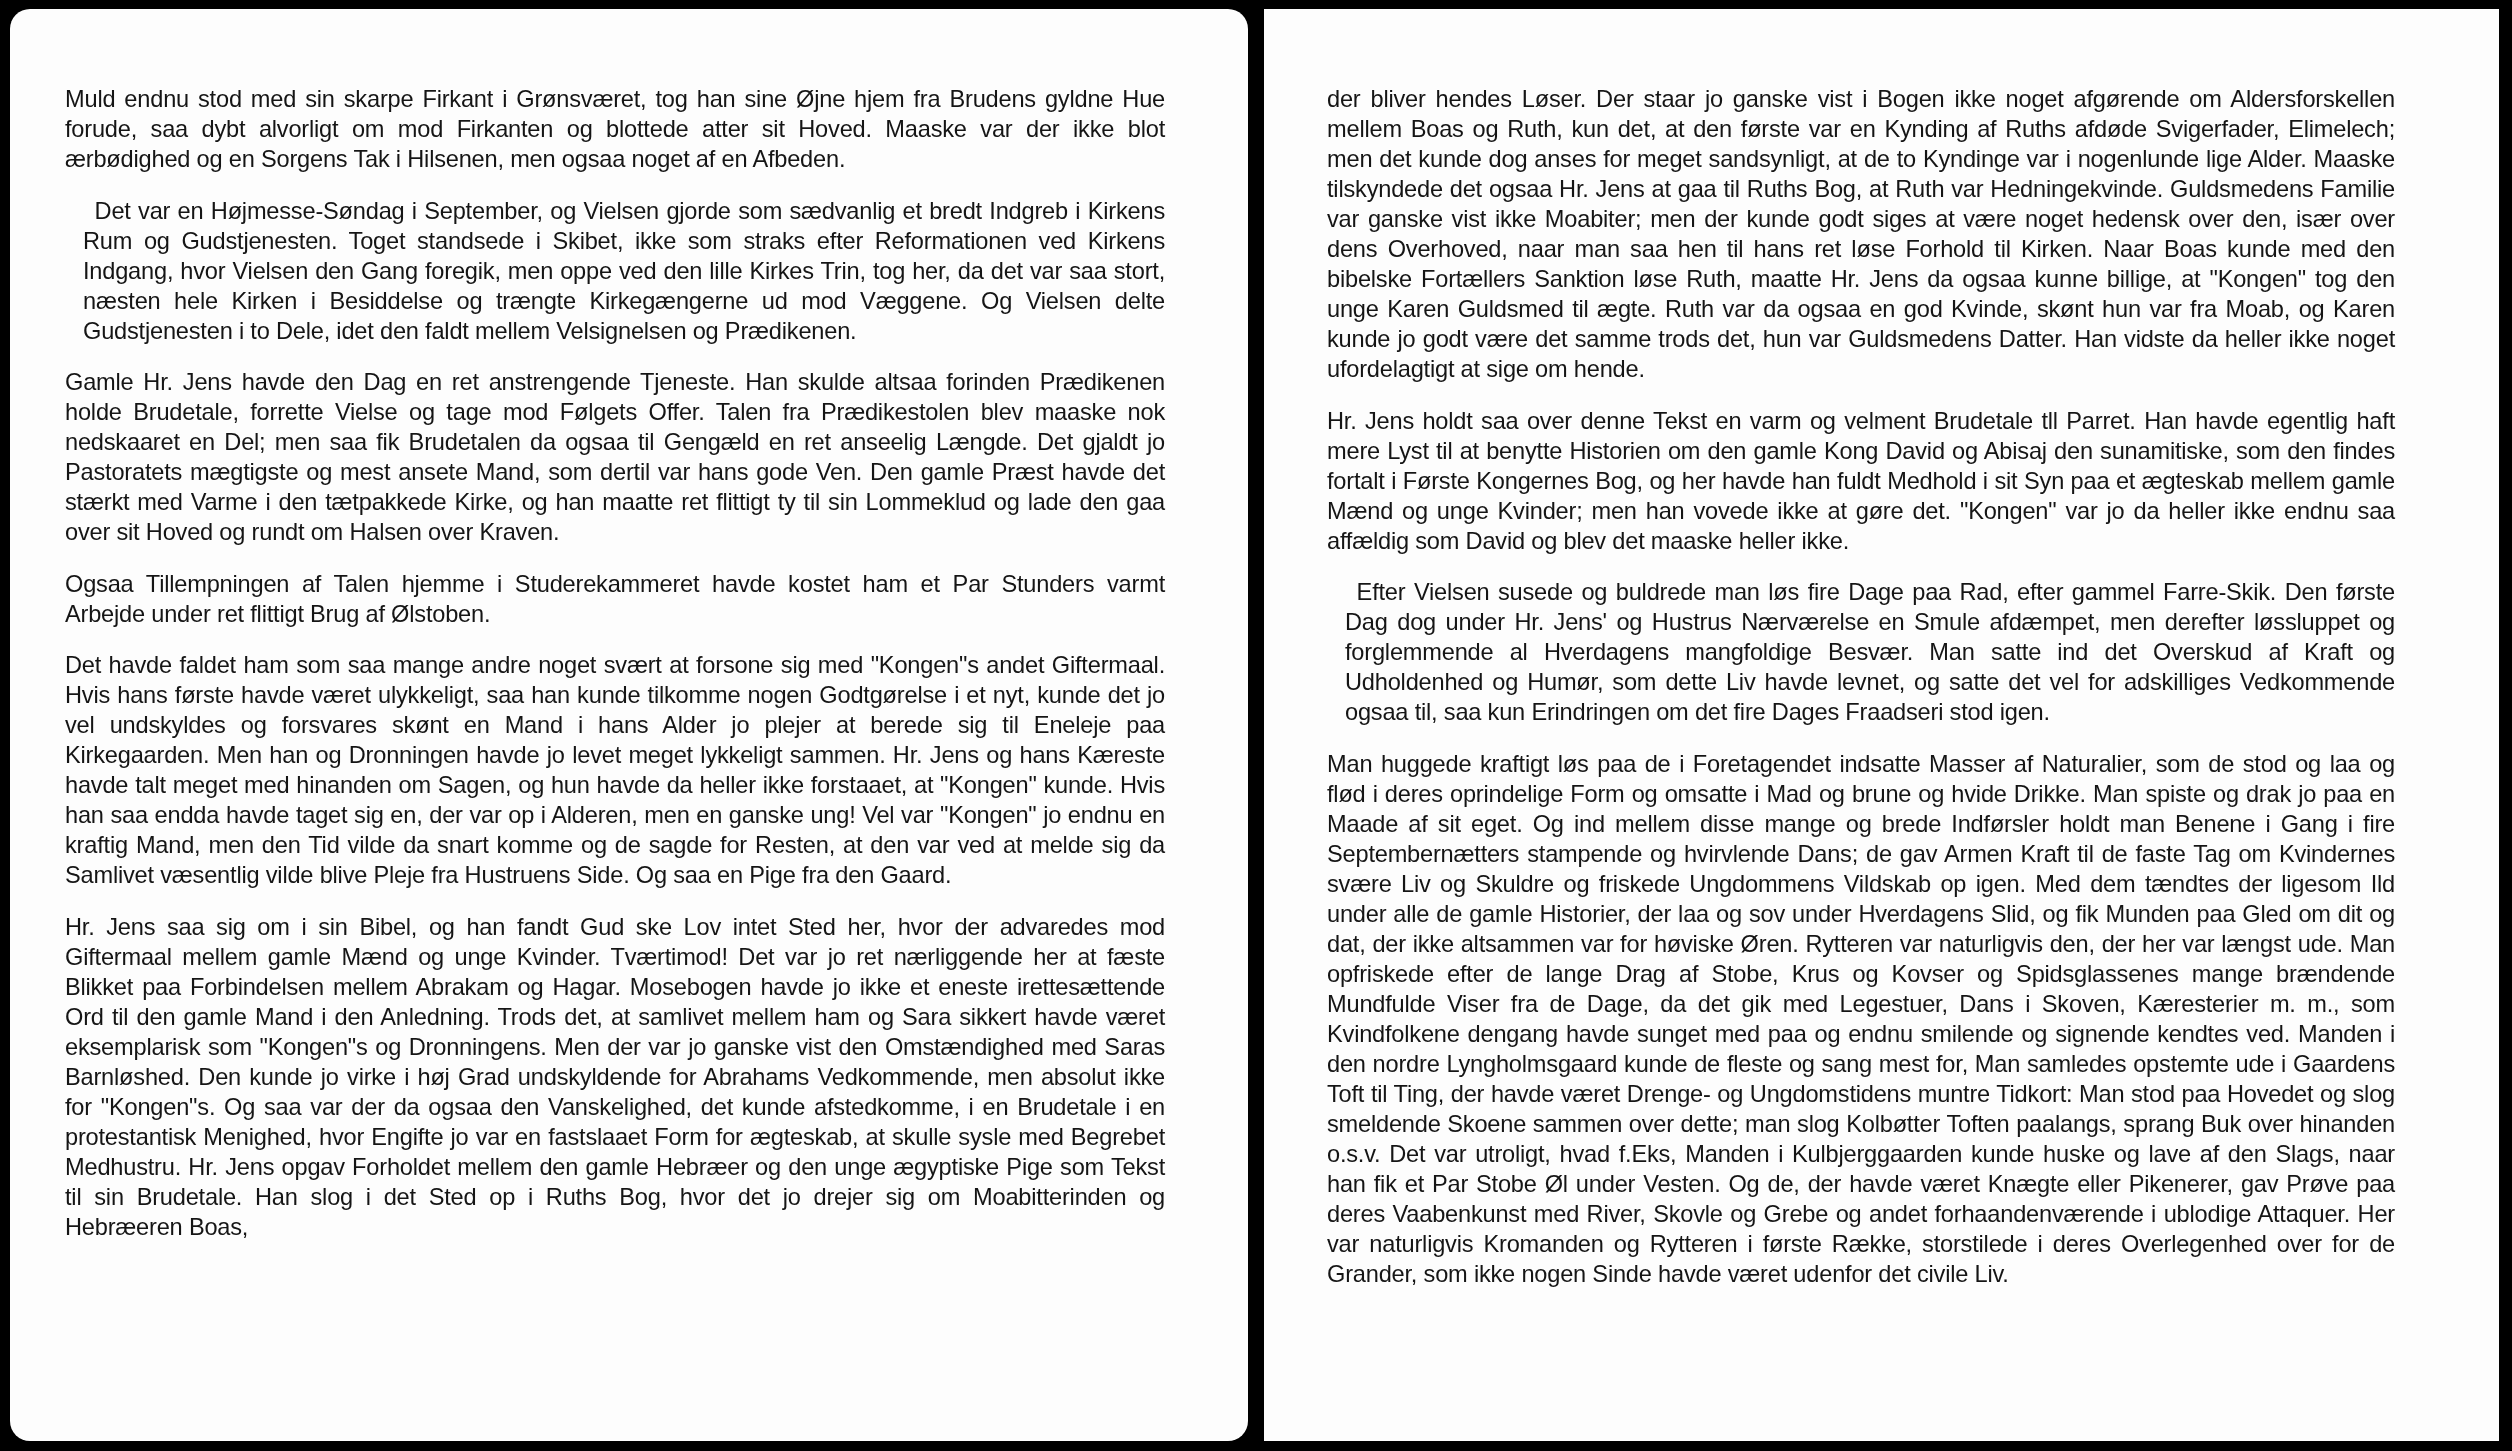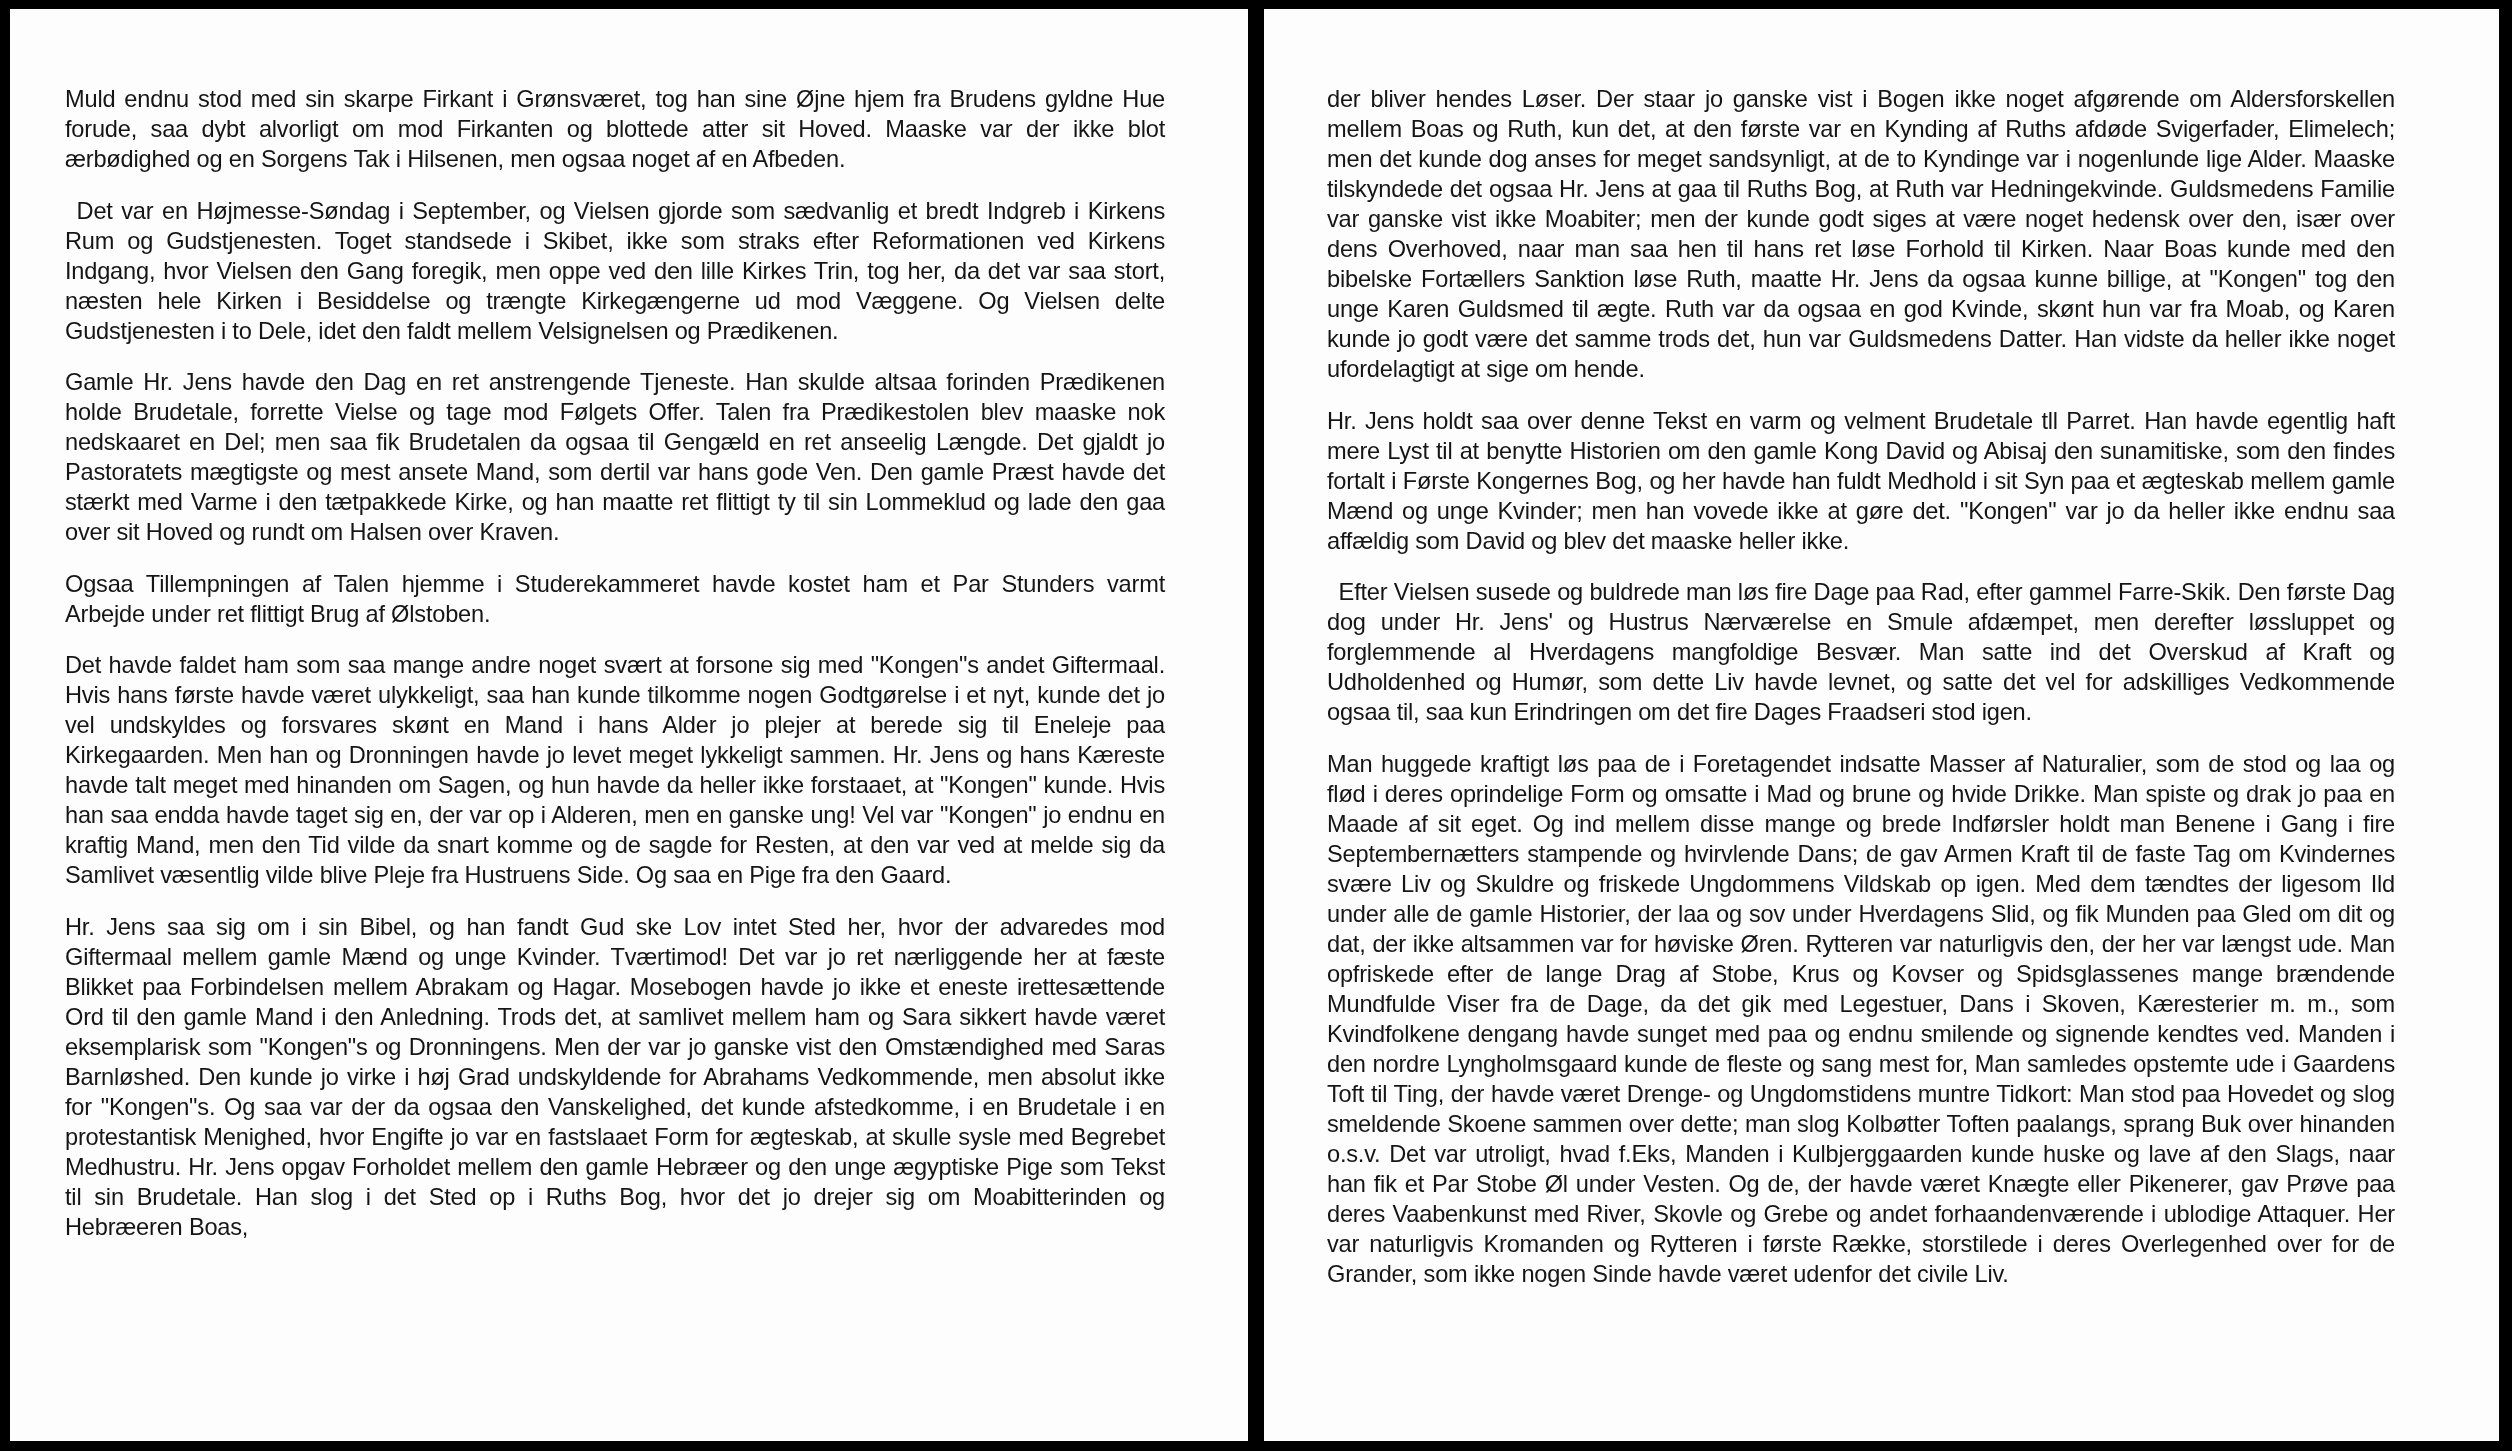--- a/index.html
+++ b/index.html
@@ -20,20 +20,21 @@
     top: 9px;
     bottom: 10.8px;
     background: var(--page-color, #fdfdfd);
     box-sizing: border-box;
     color: var(--text-color, #151515);
   }
   .page-left {
     left: 10px;
     width: 1238px;
     padding: 75px 83px 0 55px;
+    border-radius: 20px;
   }
   .page-right {
     left: 1264px;
     width: 1235px;
     padding: 75px 104px 0 63px;
   }
   .divider {
     position: absolute;
     top: 0;
     bottom: 0;
@@ -44,20 +45,21 @@
   .page p {
     margin: 0 0 21.5px 0;
     font-size: 23.6px;
     line-height: 30px;
     letter-spacing: -0.2px;
     text-align: justify;
     hyphens: manual;
   }
   .page p.indent {
     text-indent: 11.6px;
+    margin-left: 18px;
   }
 </style>
 </head>
 <body>
 
 <div class="frame">
 
   <div class="page page-left">
     <p>Muld endnu stod med sin skarpe Firkant i Grønsværet, tog han sine Øjne hjem fra Brudens gyldne Hue forude, saa dybt alvorligt om mod Firkanten og blottede atter sit Hoved. Maaske var der ikke blot ærbødighed og en Sorgens Tak i Hilsenen, men ogsaa noget af en Afbeden.</p>
     <p class="indent">Det var en Højmesse-Søndag i September, og Vielsen gjorde som sædvanlig et bredt Indgreb i Kirkens Rum og Gudstjenesten. Toget standsede i Skibet, ikke som straks efter Reformationen ved Kirkens Indgang, hvor Vielsen den Gang foregik, men oppe ved den lille Kirkes Trin, tog her, da det var saa stort, næsten hele Kirken i Besiddelse og trængte Kirkegængerne ud mod Væggene. Og Vielsen delte Gudstjenesten i to Dele, idet den faldt mellem Velsignelsen og Prædikenen.</p>

